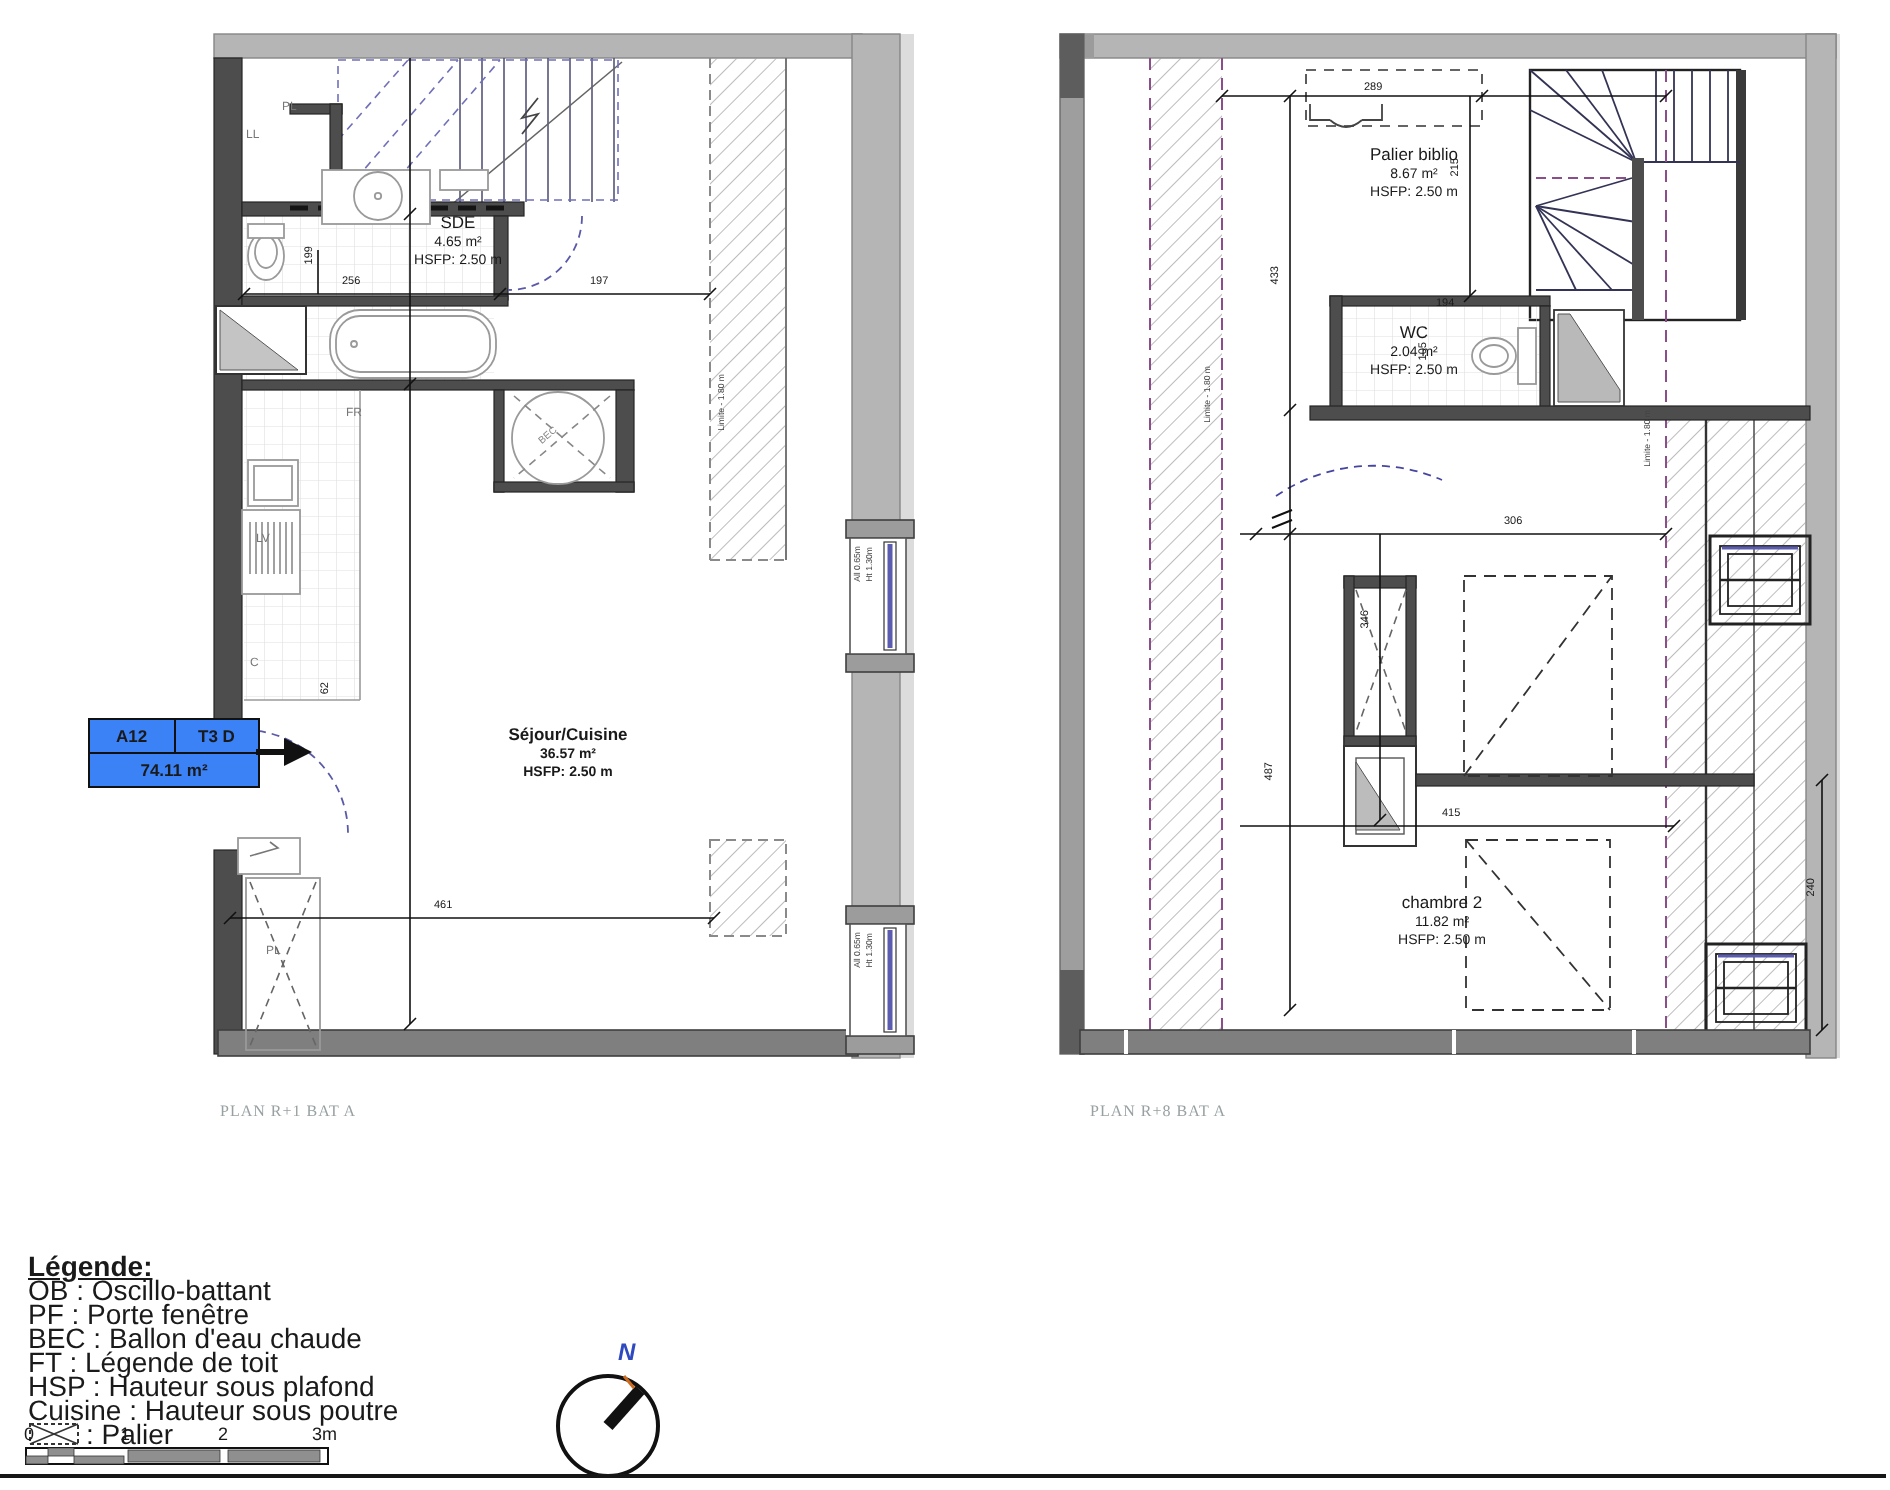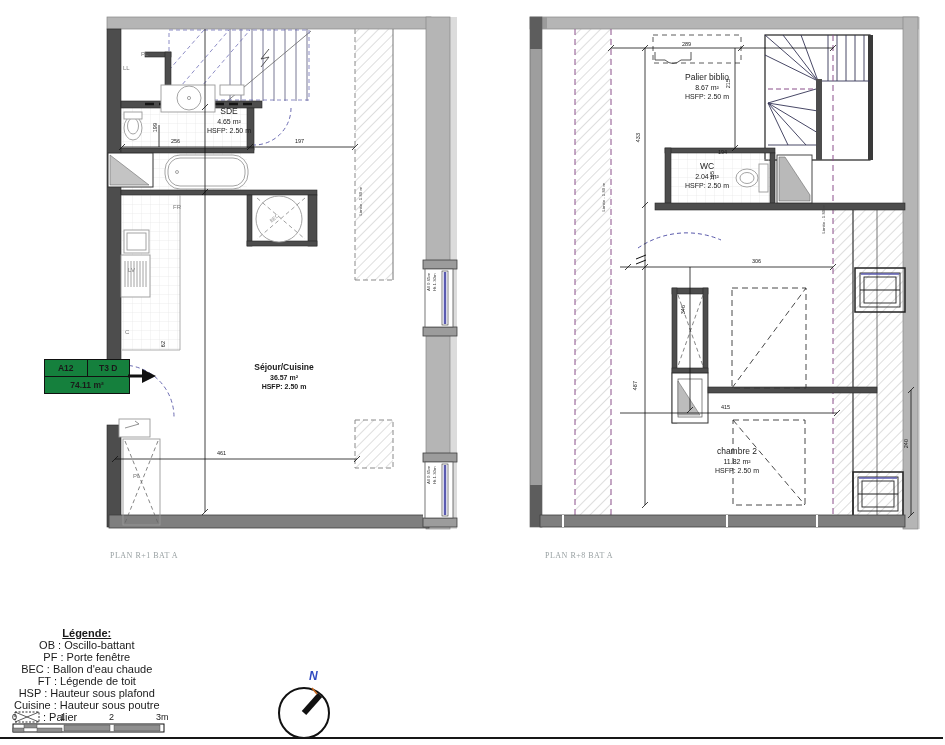--- a/index.html
+++ b/index.html
@@ -9,26 +9,26 @@
   .t{position:absolute;white-space:nowrap;color:#1a1a1a;}
   .blk{position:absolute;text-align:center;line-height:1.3;}
   .rname{font-size:8.5px;}
   .rsub{font-size:7px;}
   .dim{font-size:5.5px;}
   .fix{font-size:6px;color:#777;}
   .tiny{font-size:4.3px;color:#444;}
   .vert{writing-mode:vertical-rl;transform:rotate(180deg);}
   .caption{font-size:8px;color:#98a0a2;letter-spacing:.5px;font-family:Liberation Serif, serif;}
   .unitbox{position:absolute;left:44px;top:359px;width:84px;border:1.5px solid #111;
-           background:#15803d;font-size:8.5px;font-weight:600;text-align:center;}
+           background:#3b82f6;font-size:8.5px;font-weight:600;text-align:center;}
   .unitrow1{display:flex;border-bottom:1.5px solid #111;}
   .unitrow1 span{flex:1;padding:3px 0;}
   .unitrow1 span:first-child{border-right:1.5px solid #111;}
   .unitrow2{padding:3px 0;}
-  .legend{position:absolute;left:14px;top:627px;font-size:11px;line-height:12px;text-align:center;}
+  .legend{position:absolute;left:14px;top:627px;font-size:14px;line-height:12px;}
   .legend .title{font-weight:bold;text-decoration:underline;}
   .lrow{display:flex;align-items:center;gap:3px;}
   .scale{position:absolute;left:12px;top:712px;width:170px;height:24px;font-size:9px;}
   .botline{position:absolute;left:0;top:737px;width:943px;height:2px;background:#161616;}
 </style>
 </head>
 <body>
 
 <div class="sheet">
 
@@ -350,21 +350,21 @@
     <div class="blk" style="left:132px;top:57px;width:100px;">
       <div class="rname">Palier biblio</div>
       <div class="rsub">8.67 m²</div>
       <div class="rsub">HSFP: 2.50 m</div>
     </div>
     <div class="blk" style="left:151px;top:146px;width:62px;">
       <div class="rname">WC</div>
       <div class="rsub">2.04 m²</div>
       <div class="rsub">HSFP: 2.50 m</div>
     </div>
-    <div class="blk" style="left:162px;top:431px;width:100px;">
+    <div class="blk" style="left:146px;top:431px;width:100px;">
       <div class="rname">chambre 2</div>
       <div class="rsub">11.82 m²</div>
       <div class="rsub">HSFP: 2.50 m</div>
     </div>
     <span class="t dim" style="left:157px;top:26px;">289</span>
     <span class="t dim vert" style="left:110px;top:118px;">433</span>
     <span class="t dim vert" style="left:200px;top:64px;">215</span>
     <span class="t dim" style="left:193px;top:134px;">194</span>
     <span class="t dim vert" style="left:184px;top:156px;">105</span>
     <span class="t dim" style="left:227px;top:243px;">306</span>

